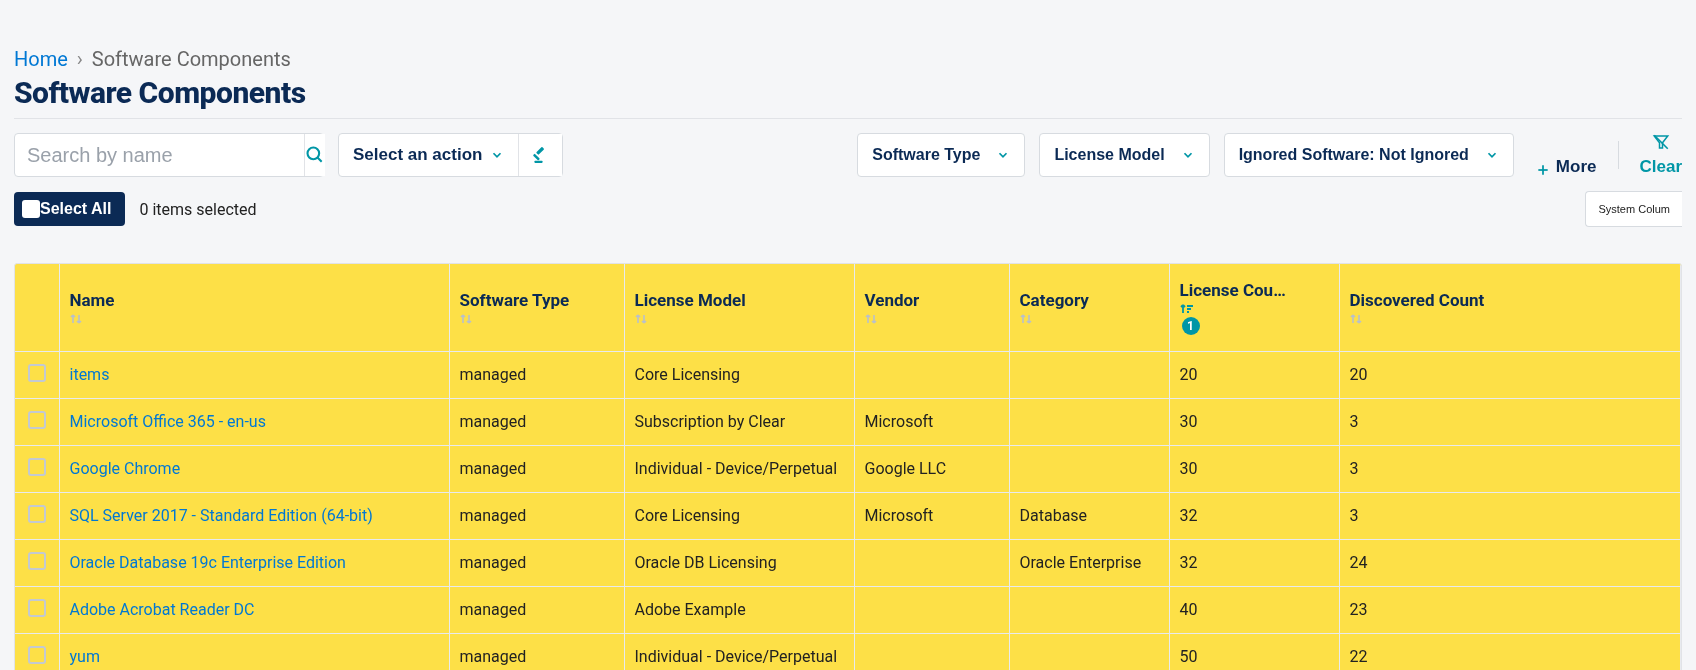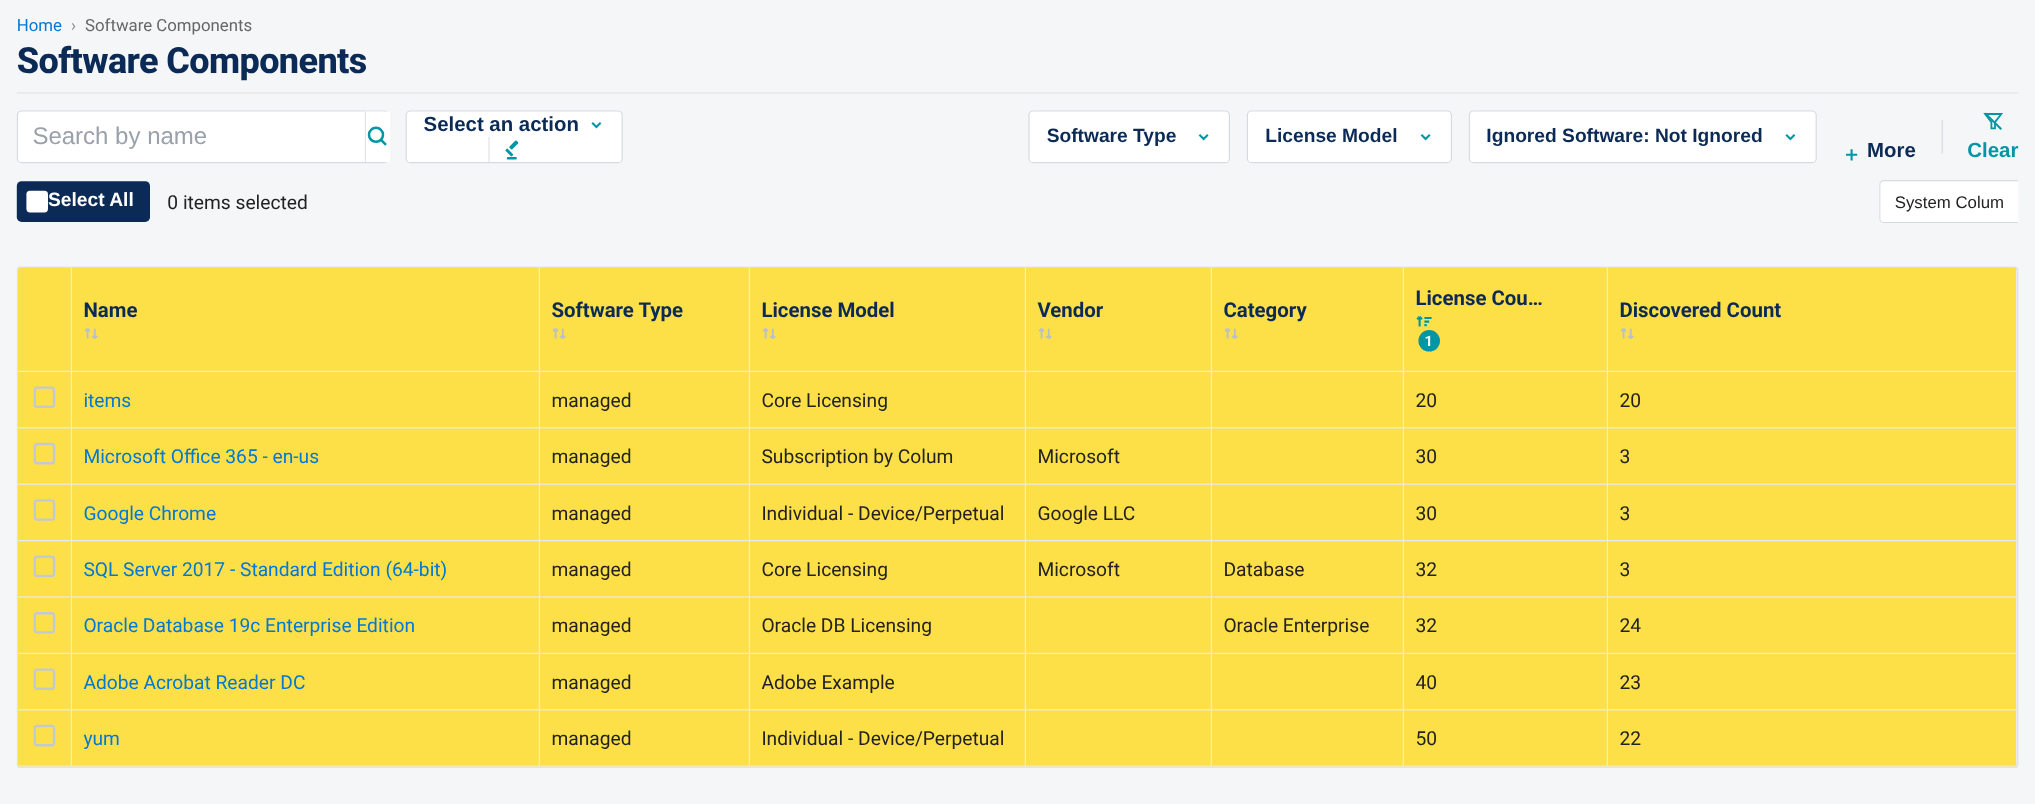--- a/index.html
+++ b/index.html
@@ -3,21 +3,21 @@
 <meta charset="utf-8">
 <style>
   * { box-sizing: border-box; margin: 0; padding: 0; }
   body {
     font-family: -apple-system, BlinkMacSystemFont, "Segoe UI", Roboto, Arial, sans-serif;
     background: #f5f6f8;
     color: #222;
     font-size: 15px;
   }
   .page { padding: 14px 14px 0 14px; }
-  .breadcrumb { font-size: 14px; color: #666; margin-bottom: 4px; }
+  .breadcrumb { font-size: 20px; color: #666; margin-bottom: 4px; margin-top: 33px; }
   .breadcrumb a { color: #0078d4; text-decoration: none; }
   .breadcrumb .sep { color: #888; margin: 0 4px; }
   .page-title {
     font-size: 30px;
     font-weight: 800;
     color: #0b2a55;
     letter-spacing: -0.5px;
     margin-bottom: 8px;
   }
   .hr { border-bottom: 1px solid #e1e3e7; margin-bottom: 14px; }
@@ -59,21 +59,20 @@
     cursor: pointer;
   }
 
   .action-wrap {
     display: flex;
     align-items: center;
     background: #fff;
     border: 1px solid #d7dbe0;
     border-radius: 4px;
     height: 44px;
-    flex-direction: column;
   }
   .action-btn {
     display: flex;
     align-items: center;
     gap: 8px;
     padding: 0 14px;
     height: 100%;
     border: none;
     background: transparent;
     font-size: 17px;
@@ -163,21 +162,21 @@
   }
   .sel-text { font-size: 16px; color: #222; }
 
   .right-float {
     margin-left: auto;
     display: flex;
     align-items: center;
   }
   .syscol-btn {
     background:#fff; border:1px solid #d7dbe0; border-right:none;
-    height:36px; padding:0 12px; font-size:14px; color:#222;
+    height:36px; padding:0 12px; font-size:11px; color:#222;
     display:flex; align-items:center; border-radius:4px 0 0 4px;
     cursor:pointer;
   }
 
   .table-wrap {
     background:#fde047;
     border:1px solid #e1e3e7;
     border-radius:3px;
     overflow:hidden;
     margin-top:36px;
@@ -420,21 +419,21 @@
     <td>20</td>
   </tr>
           <tr>
     <td class="col-check">
       <div class="chk"></div>
     </td>
     <td class="name">
       <a href="#">Microsoft Office 365 - en-us</a>
     </td>
     <td>managed</td>
-    <td>Subscription by Colum</td>
+    <td>Subscription by Clear</td>
     <td>Microsoft</td>
     <td></td>
     <td>30</td>
     <td>3</td>
   </tr>
           <tr>
     <td class="col-check">
       <div class="chk"></div>
     </td>
     <td class="name">

